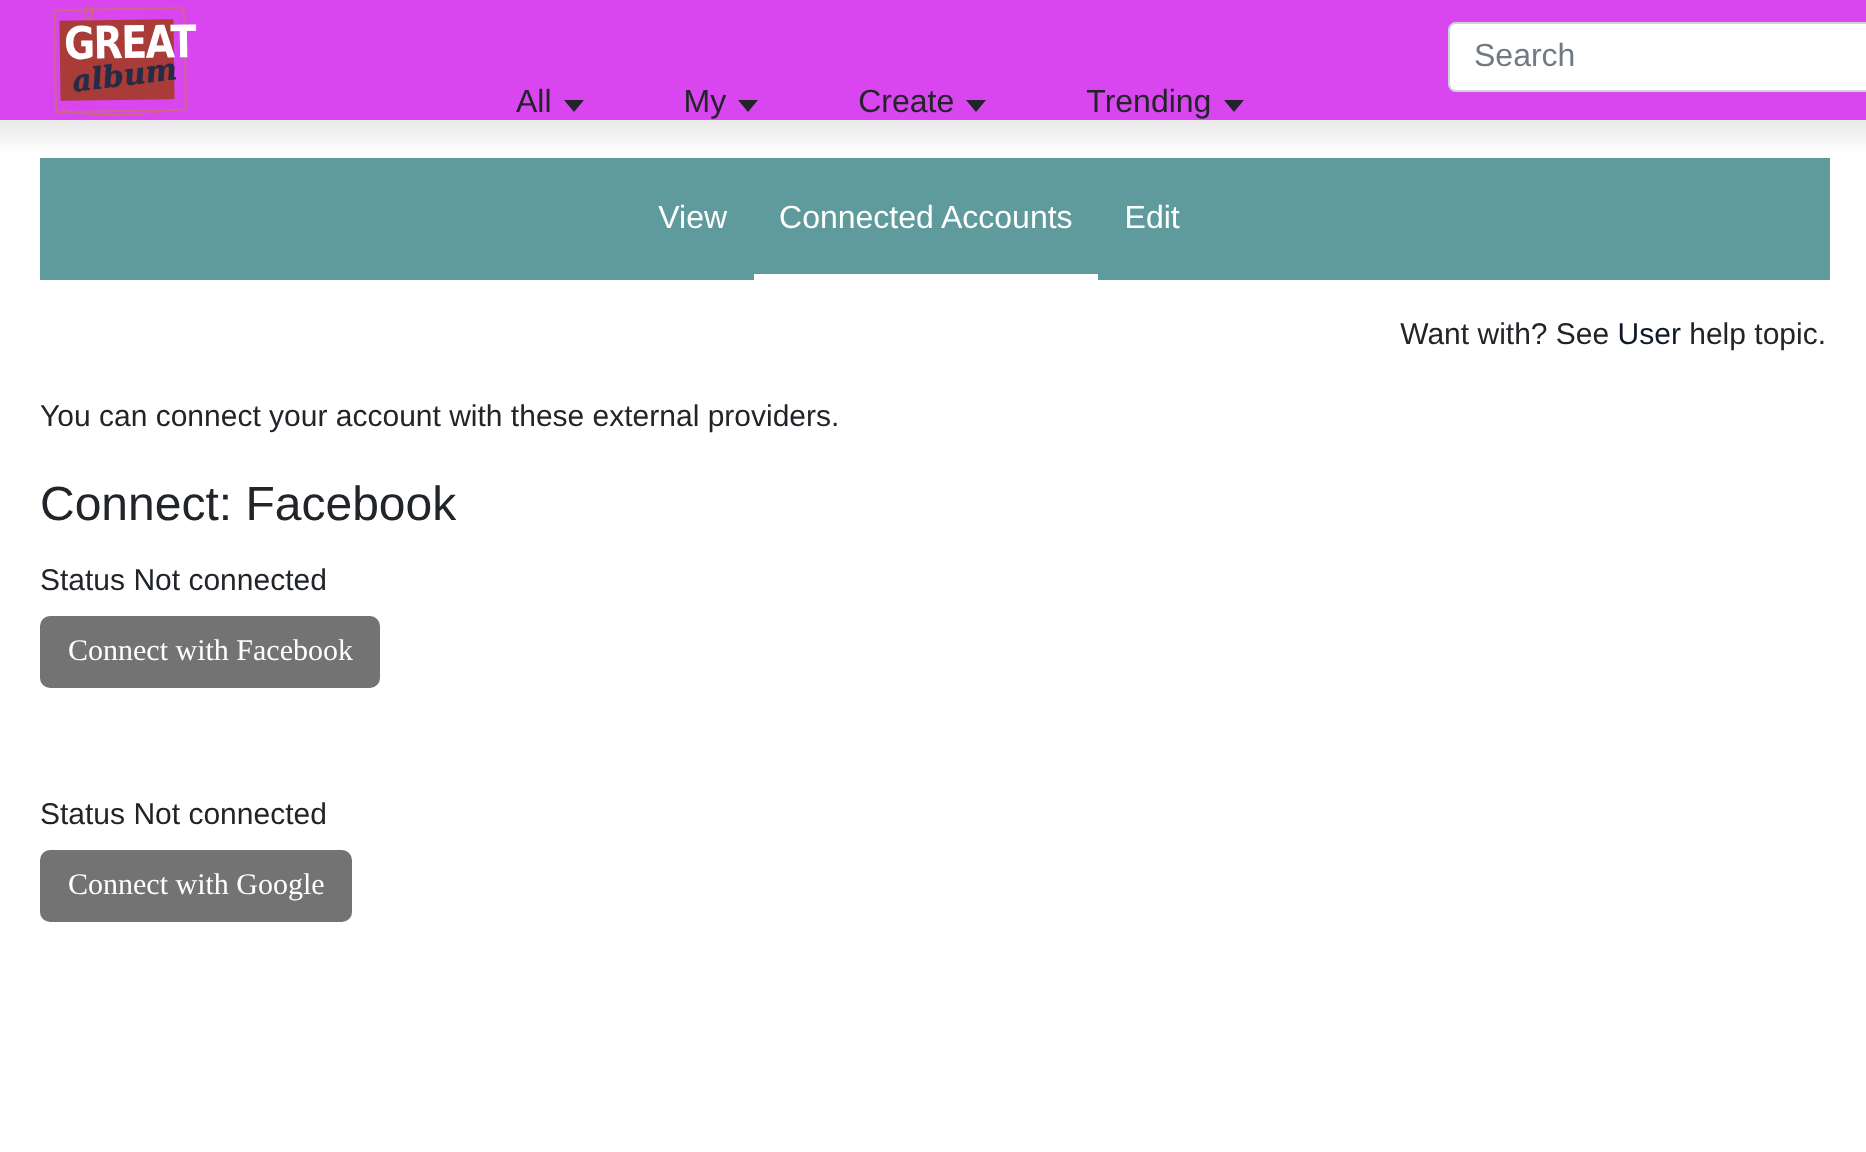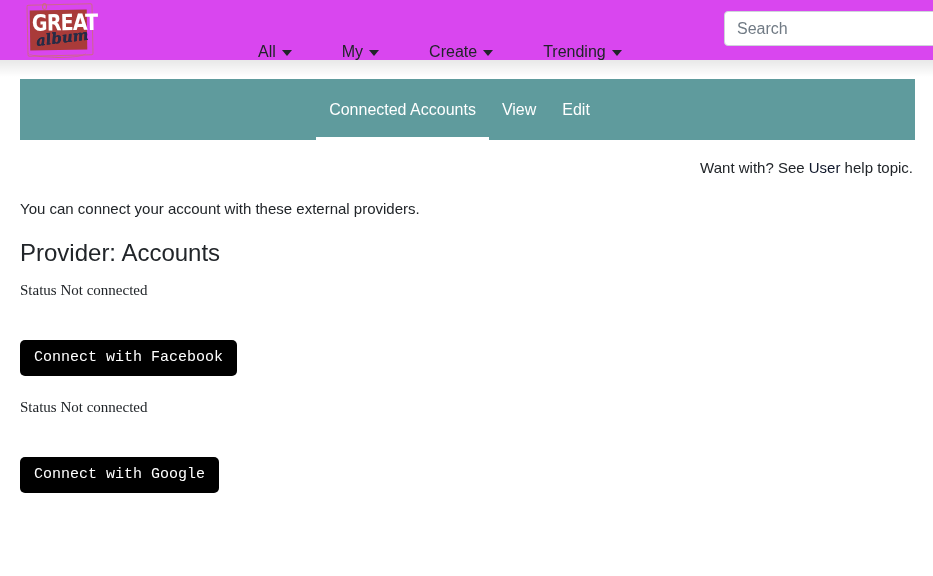--- a/index.html
+++ b/index.html
@@ -203,30 +203,29 @@
     line-height: 29px;
     font-weight: normal;
     color: #212529;
     margin: 0;
   }
   .provider-status {
     font-size: 15px;
     line-height: 19px;
     color: #212529;
     margin: 14px 0 0 0;
-    font-family: Liberation Serif, serif;
   }
   .connect-btn {
     display: inline-block;
-    margin-top: 40px;
-    background: #000000;
+    margin-top: 8px;
+    background: #737373;
     color: #ffffff;
     border: none;
     border-radius: 5px;
-    font-family: Liberation Mono, monospace;
+    font-family: Liberation Serif, serif;
     font-size: 15px;
     line-height: 18px;
     padding: 9px 14px;
     cursor: pointer;
   }
 </style>
 </head>
 <body>
 
 <div class="top-header">
@@ -258,38 +257,38 @@
       <span class="caret"></span>
     </div>
   </nav>
 
   <input class="search-input" type="text" placeholder="Search" style="">
 </div>
 <div class="header-shadow"></div>
 
 <div class="tabbar">
   <div class="tabs-inner">
+    <div class="tab">
+      <span>View</span>
+    </div>
     <div class="tab active">
       <span>Connected Accounts</span>
     </div>
     <div class="tab">
-      <span>View</span>
-    </div>
-    <div class="tab">
       <span>Edit</span>
     </div>
   </div>
 </div>
 
 <div class="help-line"><span>Want with? See </span><a class="help-link">User</a><span> help topic.</span></div>
 
 <div class="intro-text">You can connect your account with these external providers.</div>
 
 <div class="provider-block" style="top:238px;">
-  <h2 class="provider-title">Provider: Accounts</h2>
+  <h2 class="provider-title">Connect: Facebook</h2>
   <p class="provider-status">Status Not connected</p>
   <button class="connect-btn">Connect with Facebook</button>
 </div>
 
 <div class="provider-block" style="top:384px;">
   <p class="provider-status">Status Not connected</p>
   <button class="connect-btn">Connect with Google</button>
 </div>
 
 </body></html>

